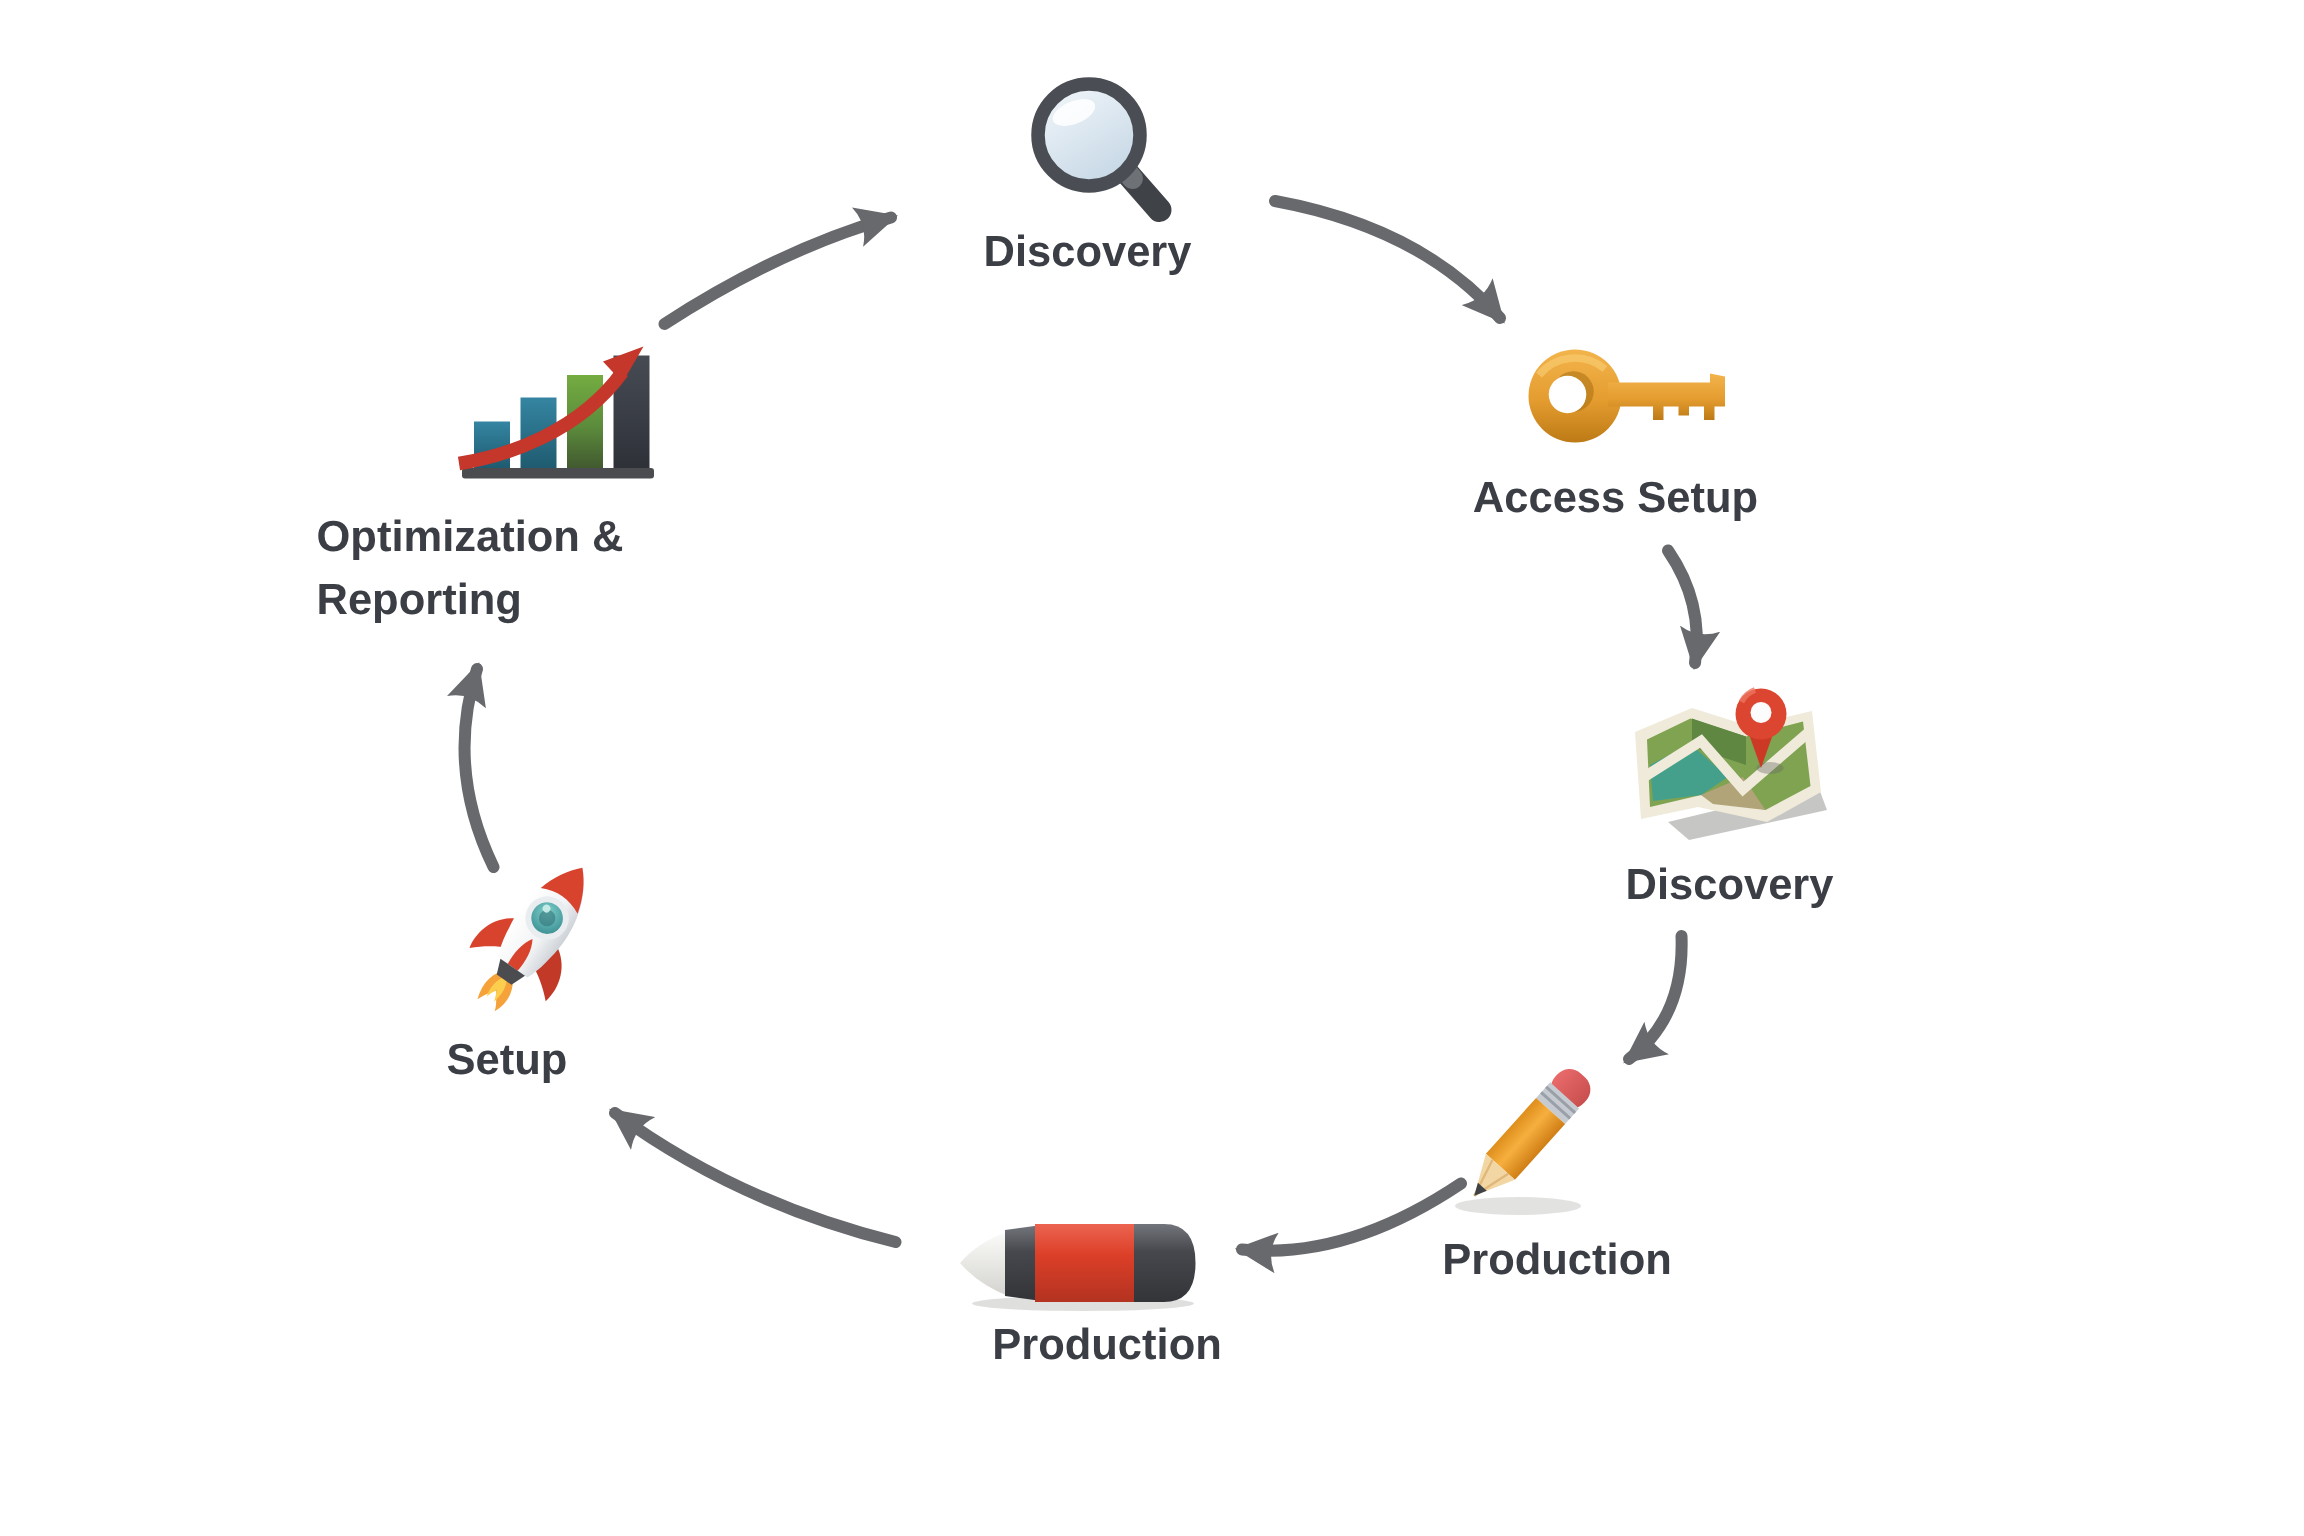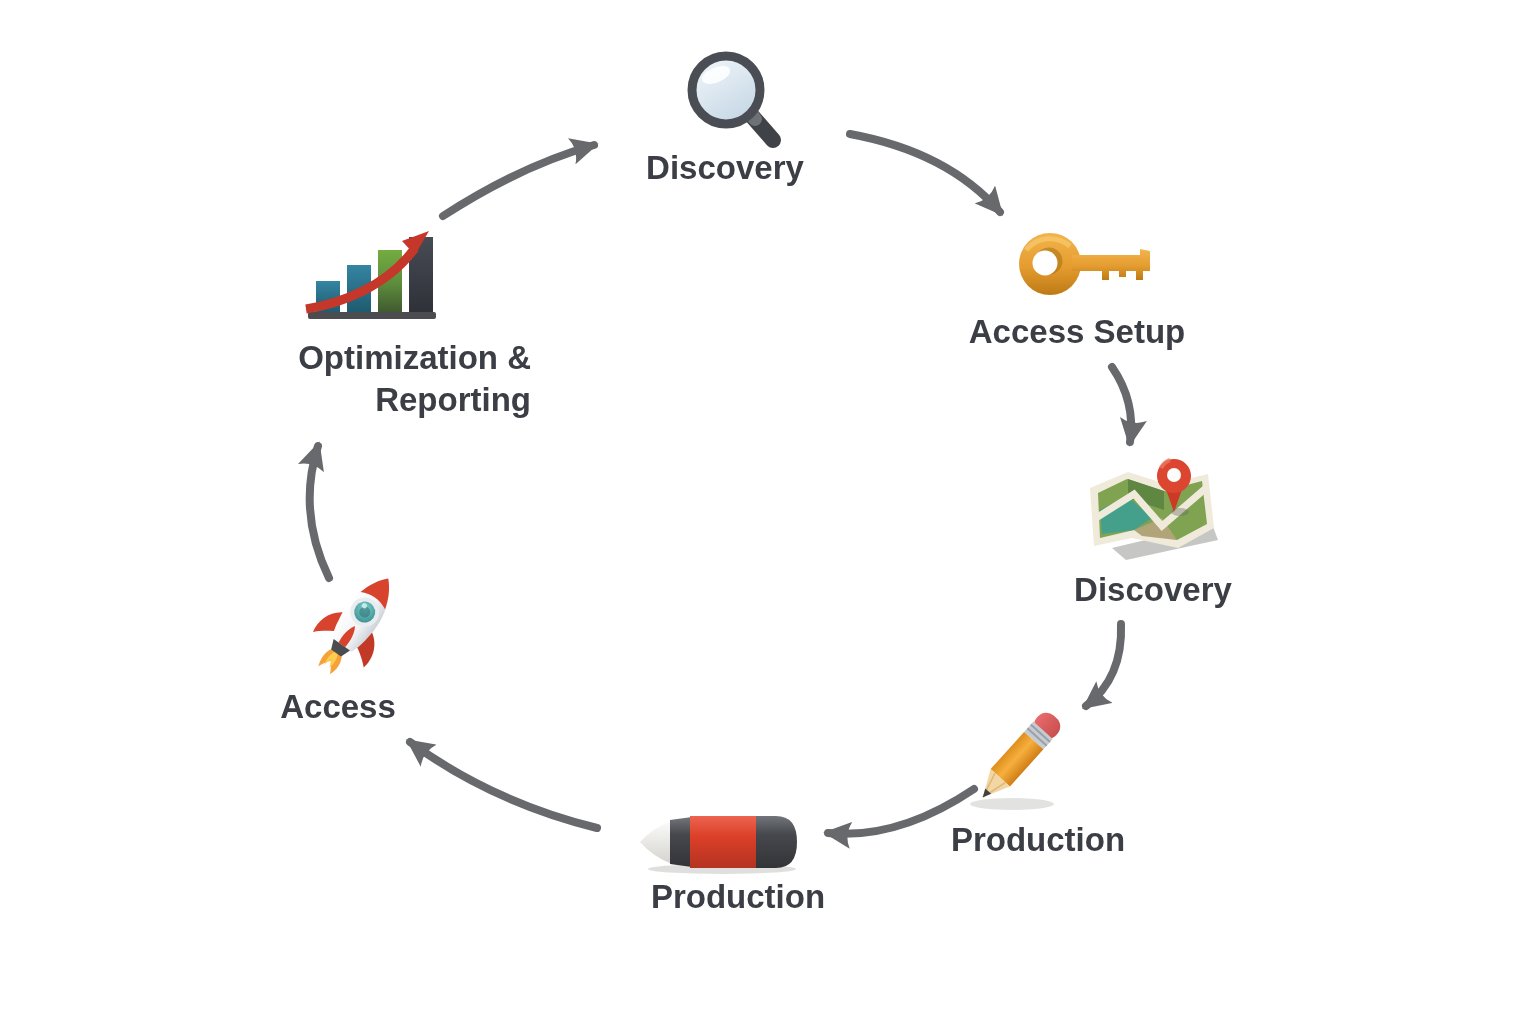--- a/index.html
+++ b/index.html
@@ -1,22 +1,22 @@
 <!DOCTYPE html>
 <html><head>
 <meta charset="utf-8">
 <style>
   html,body{margin:0;padding:0;background:#fff;}
   .canvas{position:relative;width:1536px;height:1024px;background:#ffffff;overflow:hidden;
           font-family:"Liberation Sans",sans-serif;}
   .arrows{position:absolute;left:0;top:0;width:1536px;height:1024px;}
   .icon{position:absolute;}
   .icon svg{display:block;width:100%;height:100%;}
-  .label{position:absolute;transform:translateX(-50%);white-space:nowrap;text-align:right;
-         font-weight:700;font-size:33px;line-height:40px;color:#3B3E44;letter-spacing:0px;}
+  .label{position:absolute;transform:translateX(-50%);white-space:nowrap;text-align:left;
+         font-weight:700;font-size:29px;line-height:40px;color:#3B3E44;letter-spacing:0px;}
   .label.two-line{white-space:normal;width:320px;line-height:42px;}
 </style>
 </head>
 <body>
 
 <div class="canvas">
 
   <svg class="arrows" viewBox="0 0 1536 1024">
     <defs>
       <marker id="ah" viewBox="0 0 3.6 3.4" markerWidth="3.6" markerHeight="3.4" refX="2.9" refY="1.7" orient="auto" markerUnits="strokeWidth">
@@ -163,21 +163,21 @@
         <path d="M55,4 C62,11 67,20 70,31 C60,26 50,26 40,31 C43,20 48,11 55,4 Z" fill="#D8432E"></path>
         <path d="M55,62 C59,68 60,77 59,85 L51,85 C50,77 51,68 55,62 Z" fill="#D8432E"></path>
         <path d="M45,85 L65,85 L61,95 L49,95 Z" fill="#4A4C50"></path>
         <circle cx="55" cy="45" r="14.5" fill="#E9EDF0"></circle>
         <circle cx="55" cy="45" r="10.5" fill="url(#tealG)"></circle>
         <circle cx="55" cy="45" r="5.5" fill="#2F6E74" opacity="0.55"></circle>
         <circle cx="51" cy="40" r="2.6" fill="#CFEFEB" opacity="0.9"></circle>
       </g>
     </svg>
   </div>
-  <div class="label" style="left:338px;top:687px;">Access</div>
+  <div class="label" style="left:338px;top:687px;">Setup</div>
 
   <div class="icon" style="left:302px;top:224px;width:140px;height:100px;">
     <svg viewBox="0 0 140 100">
       <defs>
         <linearGradient id="bBlue" x1="0" y1="0" x2="0" y2="1">
           <stop offset="0" stop-color="#3585A2"></stop>
             <stop offset="1" stop-color="#1F5B70"></stop>
         </linearGradient>
         <linearGradient id="bGreen" x1="0" y1="0" x2="0" y2="1">
           <stop offset="0" stop-color="#74AC41"></stop>

